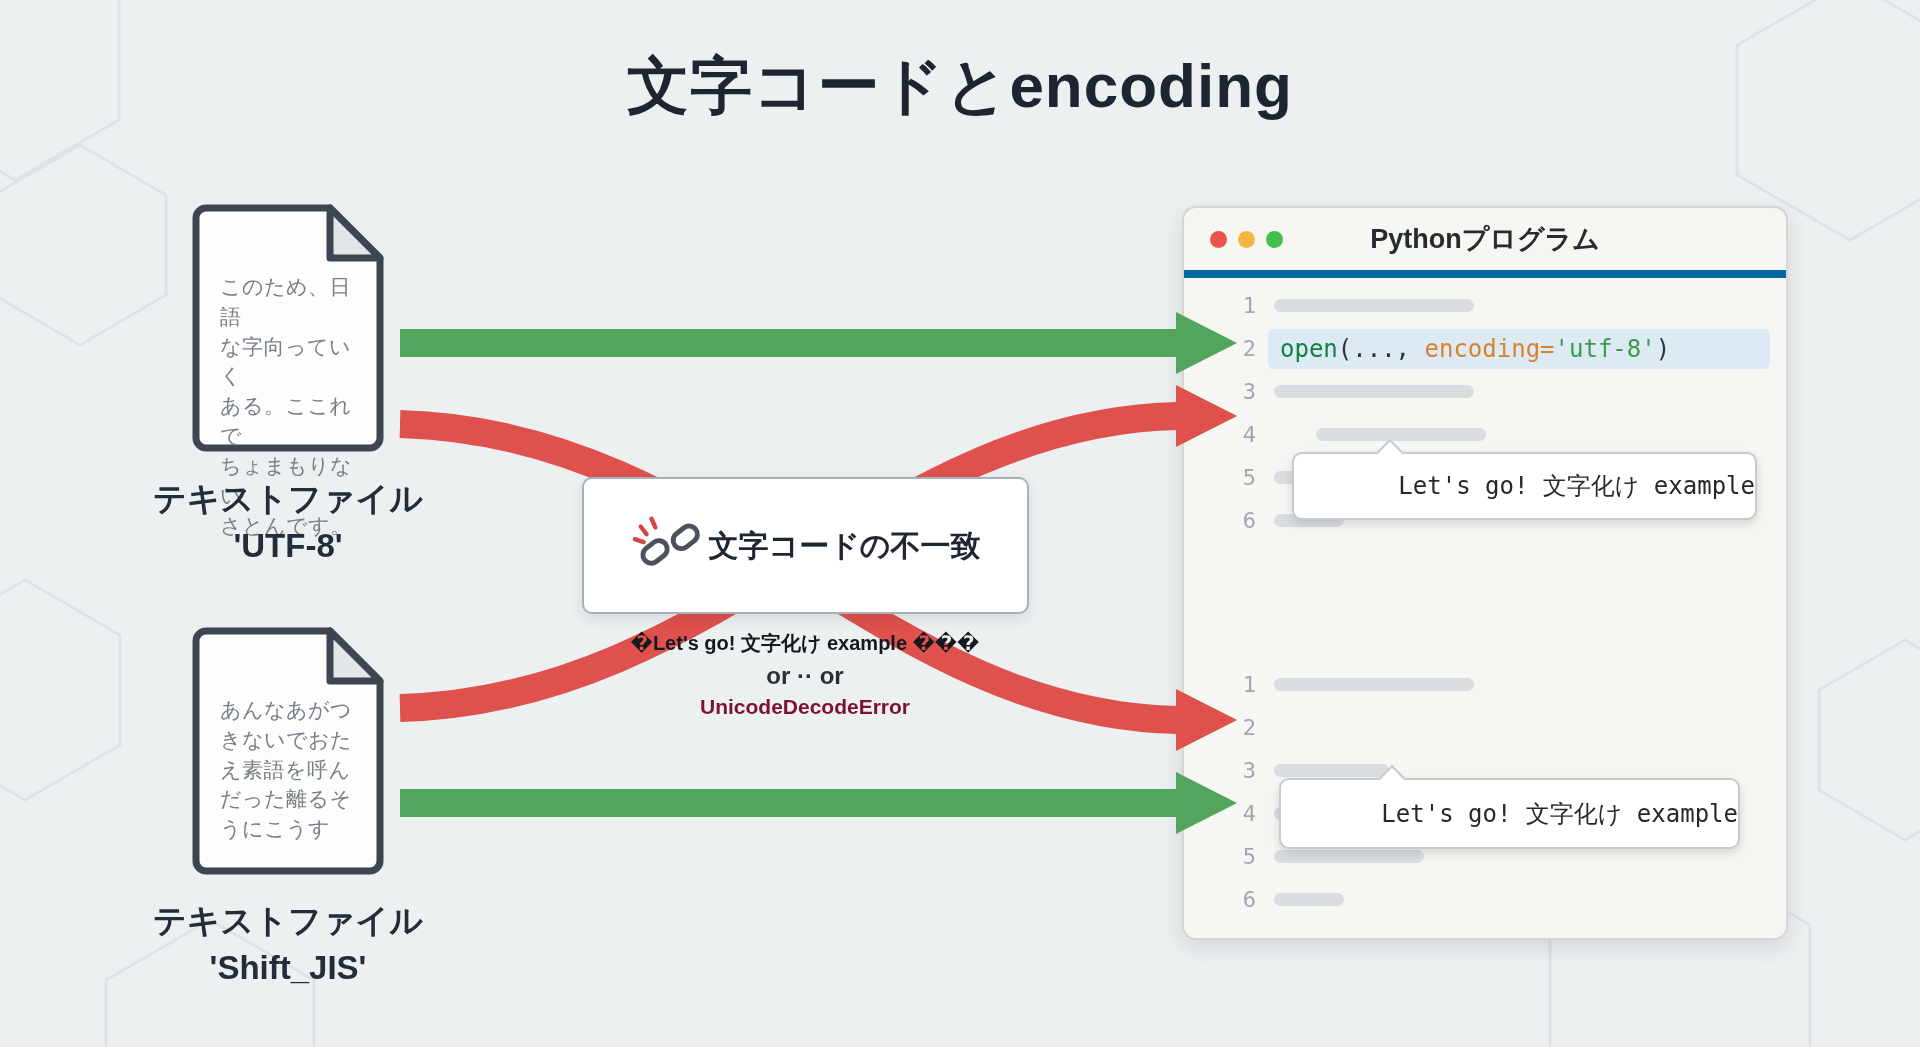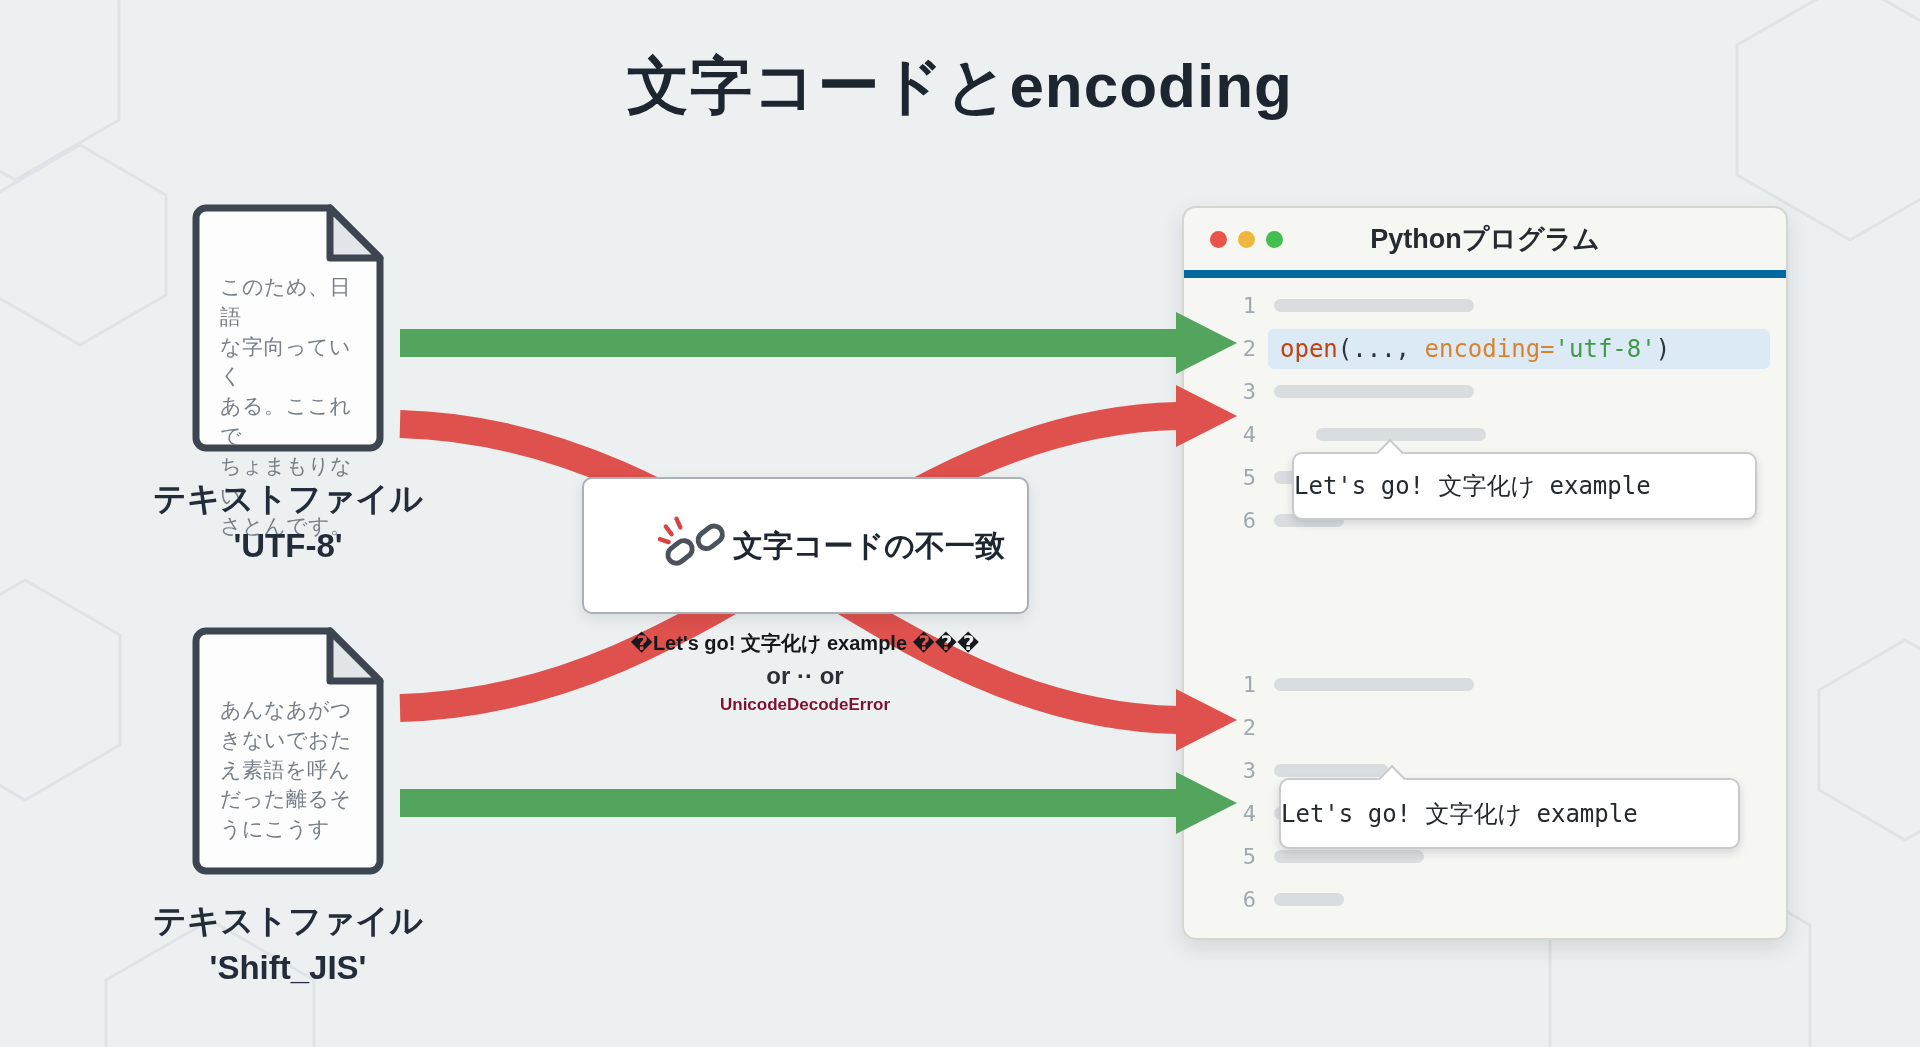--- a/index.html
+++ b/index.html
@@ -36,32 +36,32 @@
     position:absolute;width:360px;text-align:center;z-index:3;
     font-size:33px;font-weight:700;color:#232c39;line-height:1.42;
     white-space:pre-line;
   }
 
   
   .mismatch-box{
     position:absolute;left:582px;top:477px;width:447px;height:137px;z-index:4;
     background:#ffffff;border:2px solid #aab0b8;border-radius:10px;
     box-shadow:0 5px 14px rgba(20,30,40,.10);
-    display:flex;align-items:center;justify-content:flex-end;
+    display:flex;align-items:center;justify-content:center;
     box-sizing:border-box;padding:0 22px;
   }
   .mismatch-text{font-size:30px;font-weight:800;color:#1d2631;line-height:1.5;}
 
   .garbled-col{
     position:absolute;left:465px;top:630px;width:680px;z-index:4;
     text-align:center;
   }
   .garbled-line{font-size:20px;font-weight:800;color:#15181c;}
   .or-line{font-size:24px;font-weight:800;color:#2b3publice;color:#2b3036;margin-top:5px;}
-  .error-line{font-size:17px;font-weight:800;color:#7c1230;margin-top:5px;}
+  .error-line{font-size:21px;font-weight:800;color:#7c1230;margin-top:5px;}
 
   
   .py-window{
     position:absolute;left:1182px;top:206px;width:606px;height:734px;z-index:1;
     background:#f6f6f3;border:2px solid #d6d6d1;border-radius:14px;
     box-shadow:0 8px 22px rgba(20,30,40,.12);
     box-sizing:border-box;
   }
   .win-header{
     position:relative;height:62px;border-bottom:8px solid #0369a1;padding-left:41px;
@@ -83,30 +83,30 @@
     font-family:"DejaVu Sans Mono","Liberation Mono",monospace;
     font-size:22px;color:#9fa8b1;
   }
   .skel{display:block;height:13px;border-radius:7px;background:#d9dde0;}
   .code-content{
     flex:1;margin-left:-6px;margin-right:16px;border-radius:6px;
     background:#dceaf6;padding:6px 12px;
     font-family:"DejaVu Sans Mono","Liberation Mono",monospace;
     font-size:24px;color:#2d333a;white-space:nowrap;
   }
-  .tk-func{color:#c2410c;margin-top:12px;}
+  .tk-func{color:#15803d;margin-top:12px;}
   .tk-kw{color:#d9822b;}
   .tk-str{color:#3f9a47;}
   .tk-plain{color:#2d333a;}
 
   .tooltip{
     position:absolute;z-index:5;background:#ffffff;
     border:2px solid #c7cbce;border-radius:10px;
     box-shadow:0 4px 10px rgba(20,30,40,.14);
-    display:flex;align-items:center;justify-content:flex-start;
+    display:flex;align-items:center;justify-content:flex-end;
     font-family:"DejaVu Sans Mono","Liberation Mono",monospace;
     font-size:24px;color:#24292e;white-space:nowrap;
   }
   .tooltip::before{
     content:"";position:absolute;top:-11px;left:var(--caret,90px);
     width:18px;height:18px;background:#ffffff;
     border-left:2px solid #c7cbce;border-top:2px solid #c7cbce;
     transform:rotate(45deg);
   }
 </style>

